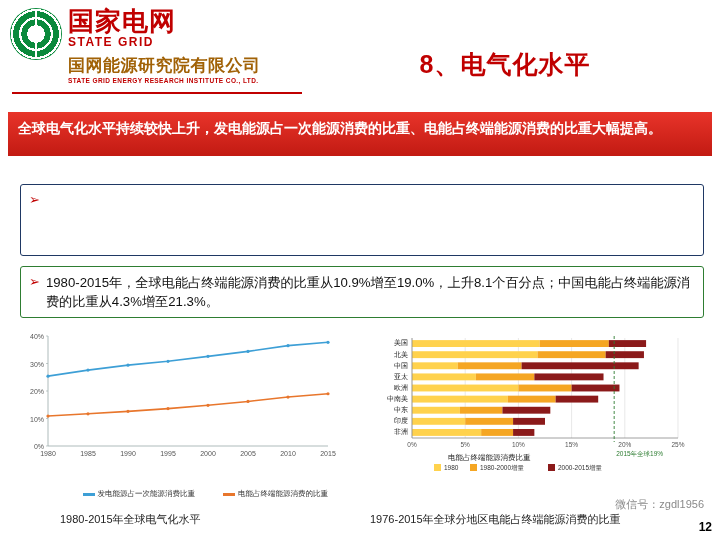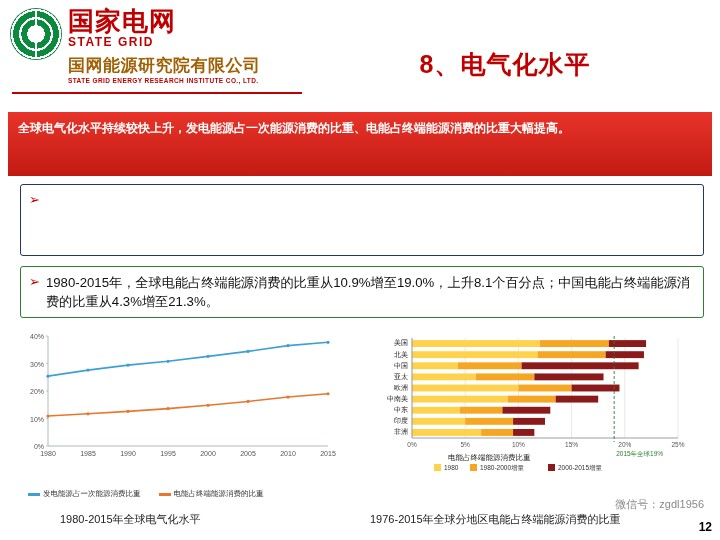--- a/index.html
+++ b/index.html
@@ -25,45 +25,45 @@
   .inst-en{font-size:6.5px;font-weight:bold;color:#c00000;letter-spacing:0.4px;margin-top:2px;}
   .rule-red{position:absolute;left:12px;top:92px;width:290px;height:2px;background:#c00000;}
 
   .slide-title{
     position:absolute;left:380px;top:48px;width:250px;text-align:center;
     font-size:25px;font-weight:bold;color:#c00000;letter-spacing:1px;
   }
 
   
   .banner{
-    position:absolute;left:8px;top:112px;width:704px;height:64px;
+    position:absolute;left:8px;top:112px;width:704px;height:44px;
     background:linear-gradient(to bottom,#e8342a,#c21a12);
-    color:#ffffff;font-size:12px;font-weight:bold;line-height:26px;
-    padding:3px 10px 0 10px;box-sizing:border-box;font-family:Liberation Serif, serif;
+    color:#ffffff;font-size:14px;font-weight:bold;line-height:26px;
+    padding:3px 10px 0 10px;box-sizing:border-box;
   }
 
   
   .bbox{position:absolute;left:20px;width:684px;box-sizing:border-box;
         border:1px solid #1f3864;border-radius:3px;padding:6px 8px 6px 8px;
         display:flex;align-items:flex-start;}
   .bbox.blue{top:184px;height:72px;border-color:#1f3864;}
   .bbox.green{top:266px;height:52px;border-color:#2e7d32;}
   .arrow{color:#c00000;font-size:13px;line-height:17px;margin-right:6px;flex:none;}
   .bbox .txt{font-size:13.2px;line-height:19px;color:#111111;}
 
   
   .chart-left{position:absolute;left:18px;top:326px;width:320px;height:150px;}
   .chart-right{position:absolute;left:378px;top:326px;width:330px;height:150px;}
 
   .cap{position:absolute;font-size:11px;color:#222;text-align:left;}
   .cap-left{left:60px;top:512px;width:240px;}
   .cap-right{left:370px;top:512px;width:340px;}
 
   .legend-l{position:absolute;left:28px;top:489px;width:300px;display:flex;
-            justify-content:flex-start;gap:18px;font-size:7.5px;color:#333;}
+            justify-content:flex-end;gap:28px;font-size:7.5px;color:#333;}
   .legend-l .li{display:flex;align-items:center;gap:3px;}
   .swatch{width:12px;height:3px;display:inline-block;}
 
   .watermark{position:absolute;right:16px;bottom:28px;font-size:11px;color:#8a8a8a;}
   .pagenum{position:absolute;right:8px;bottom:6px;font-size:12px;color:#000000;font-weight:bold;}
 </style>
 </head>
 <body>
 
 <div class="slide">

